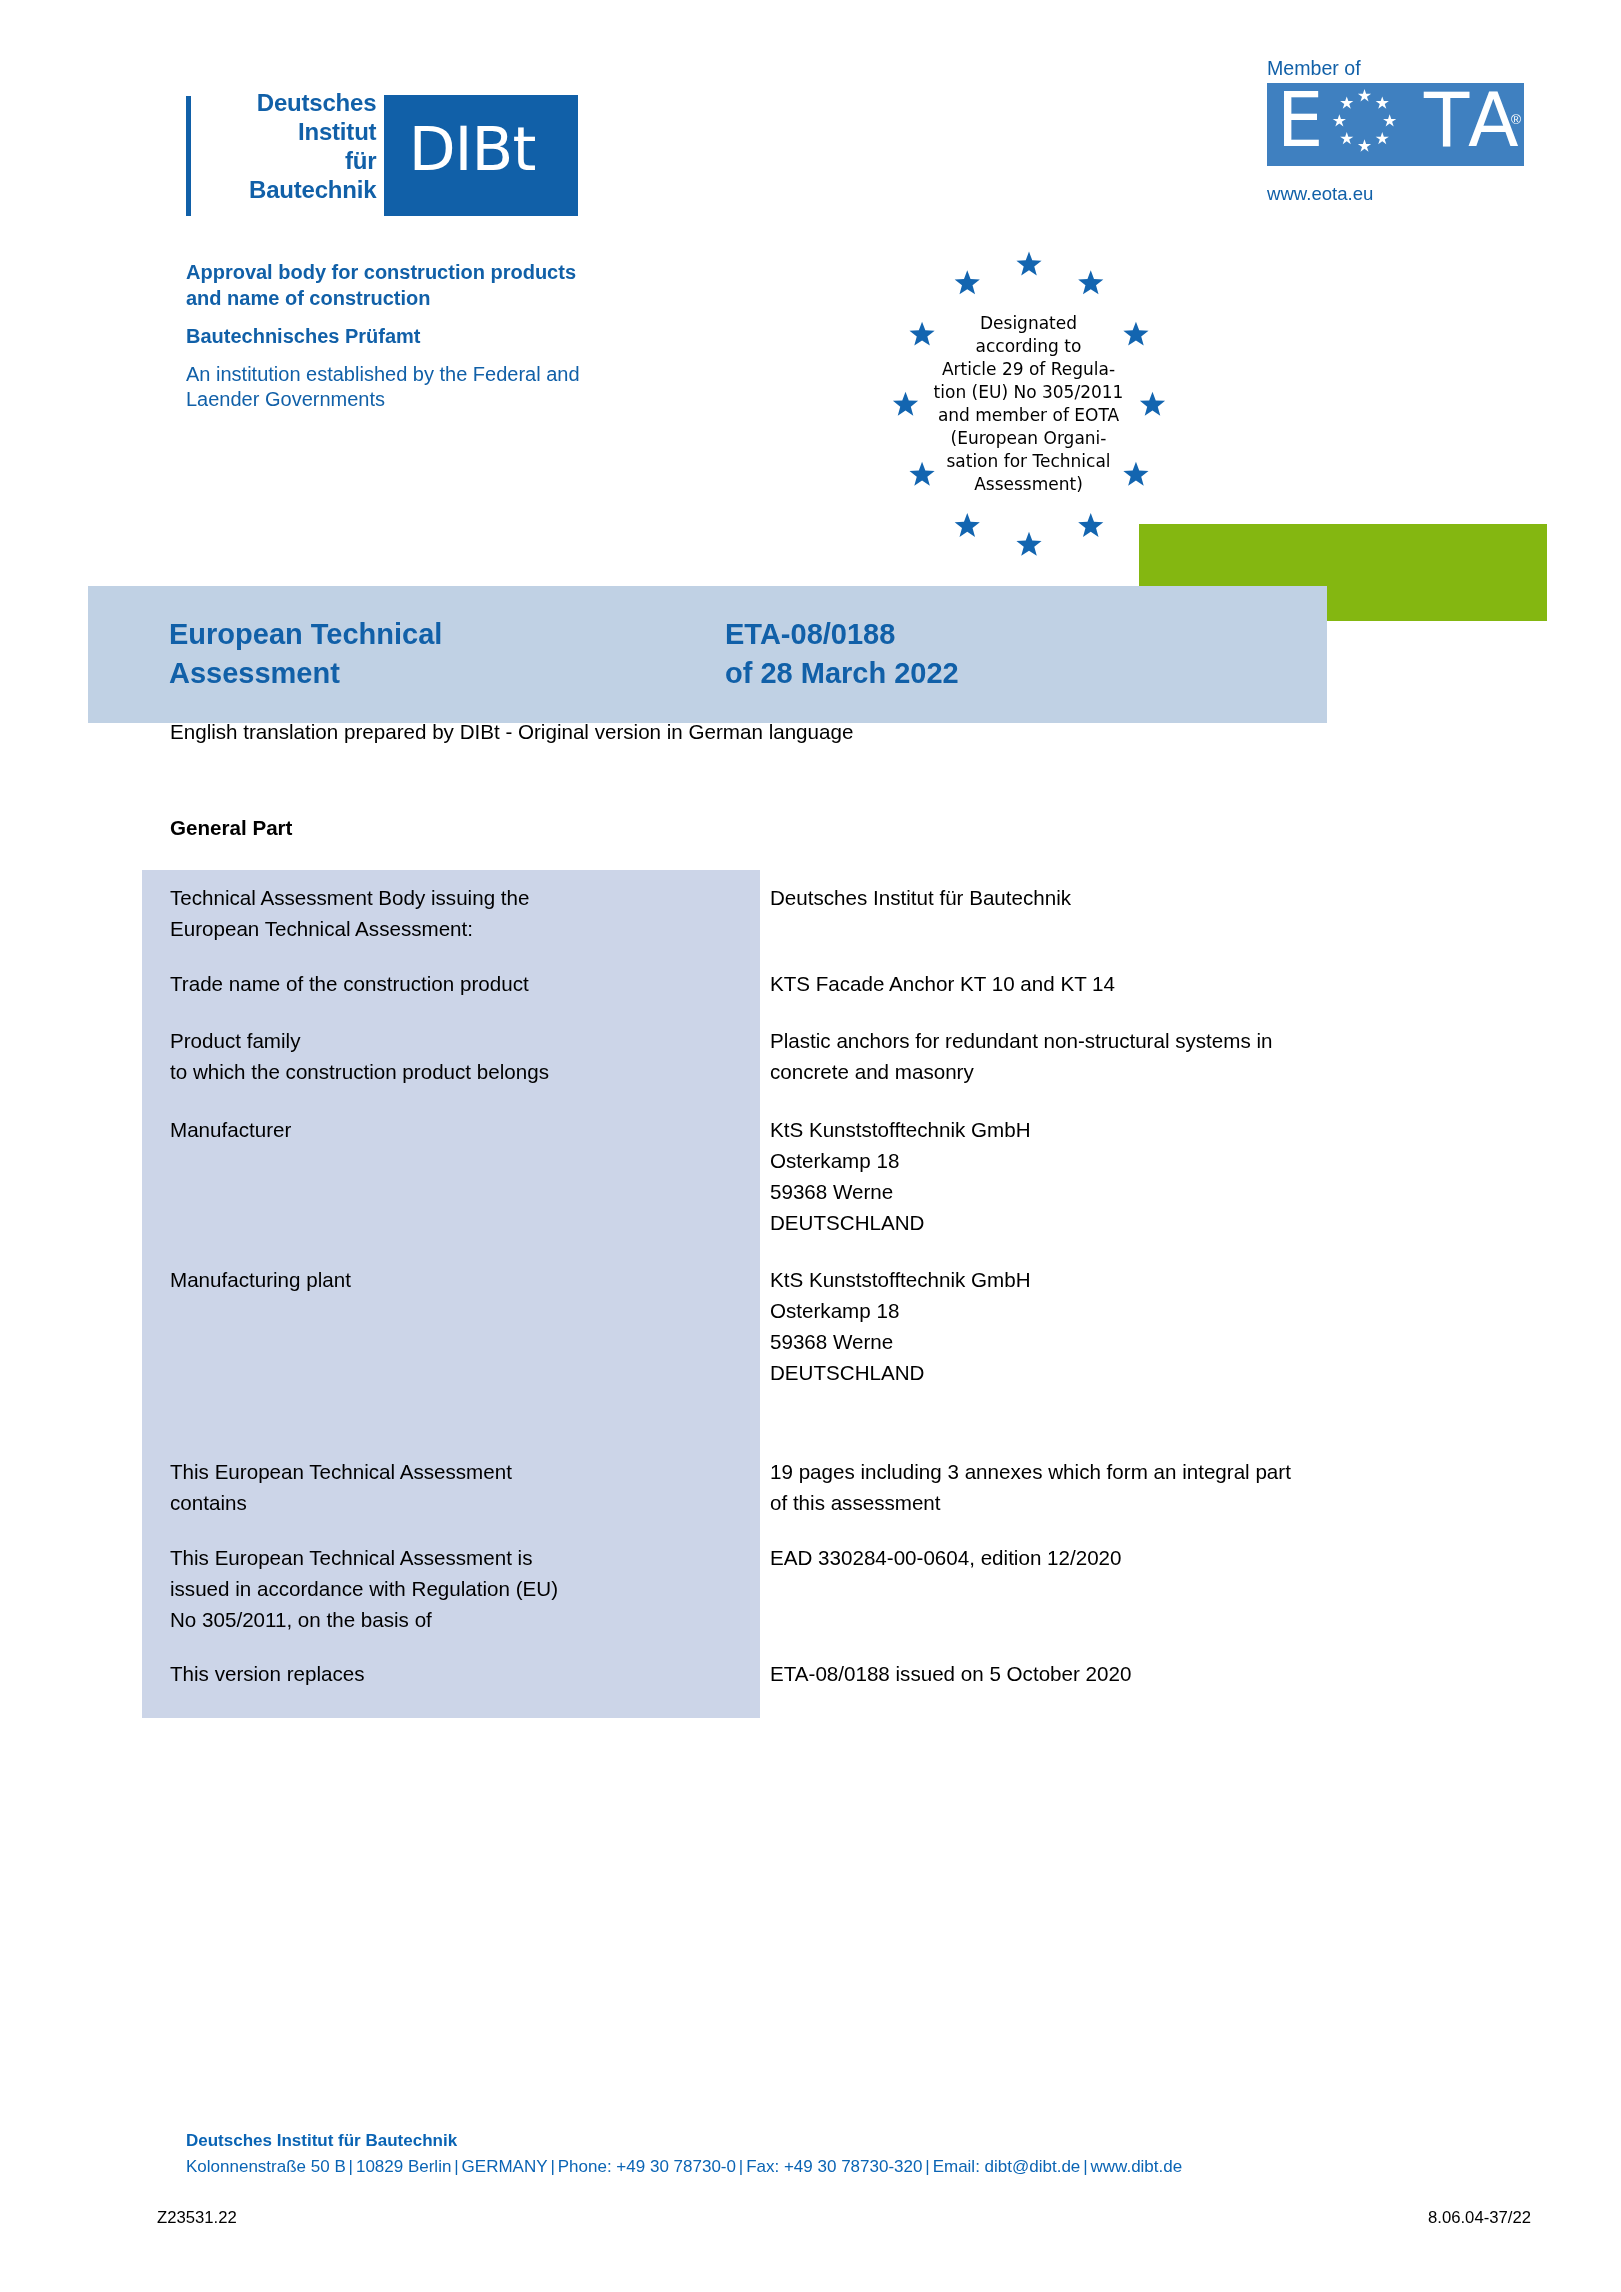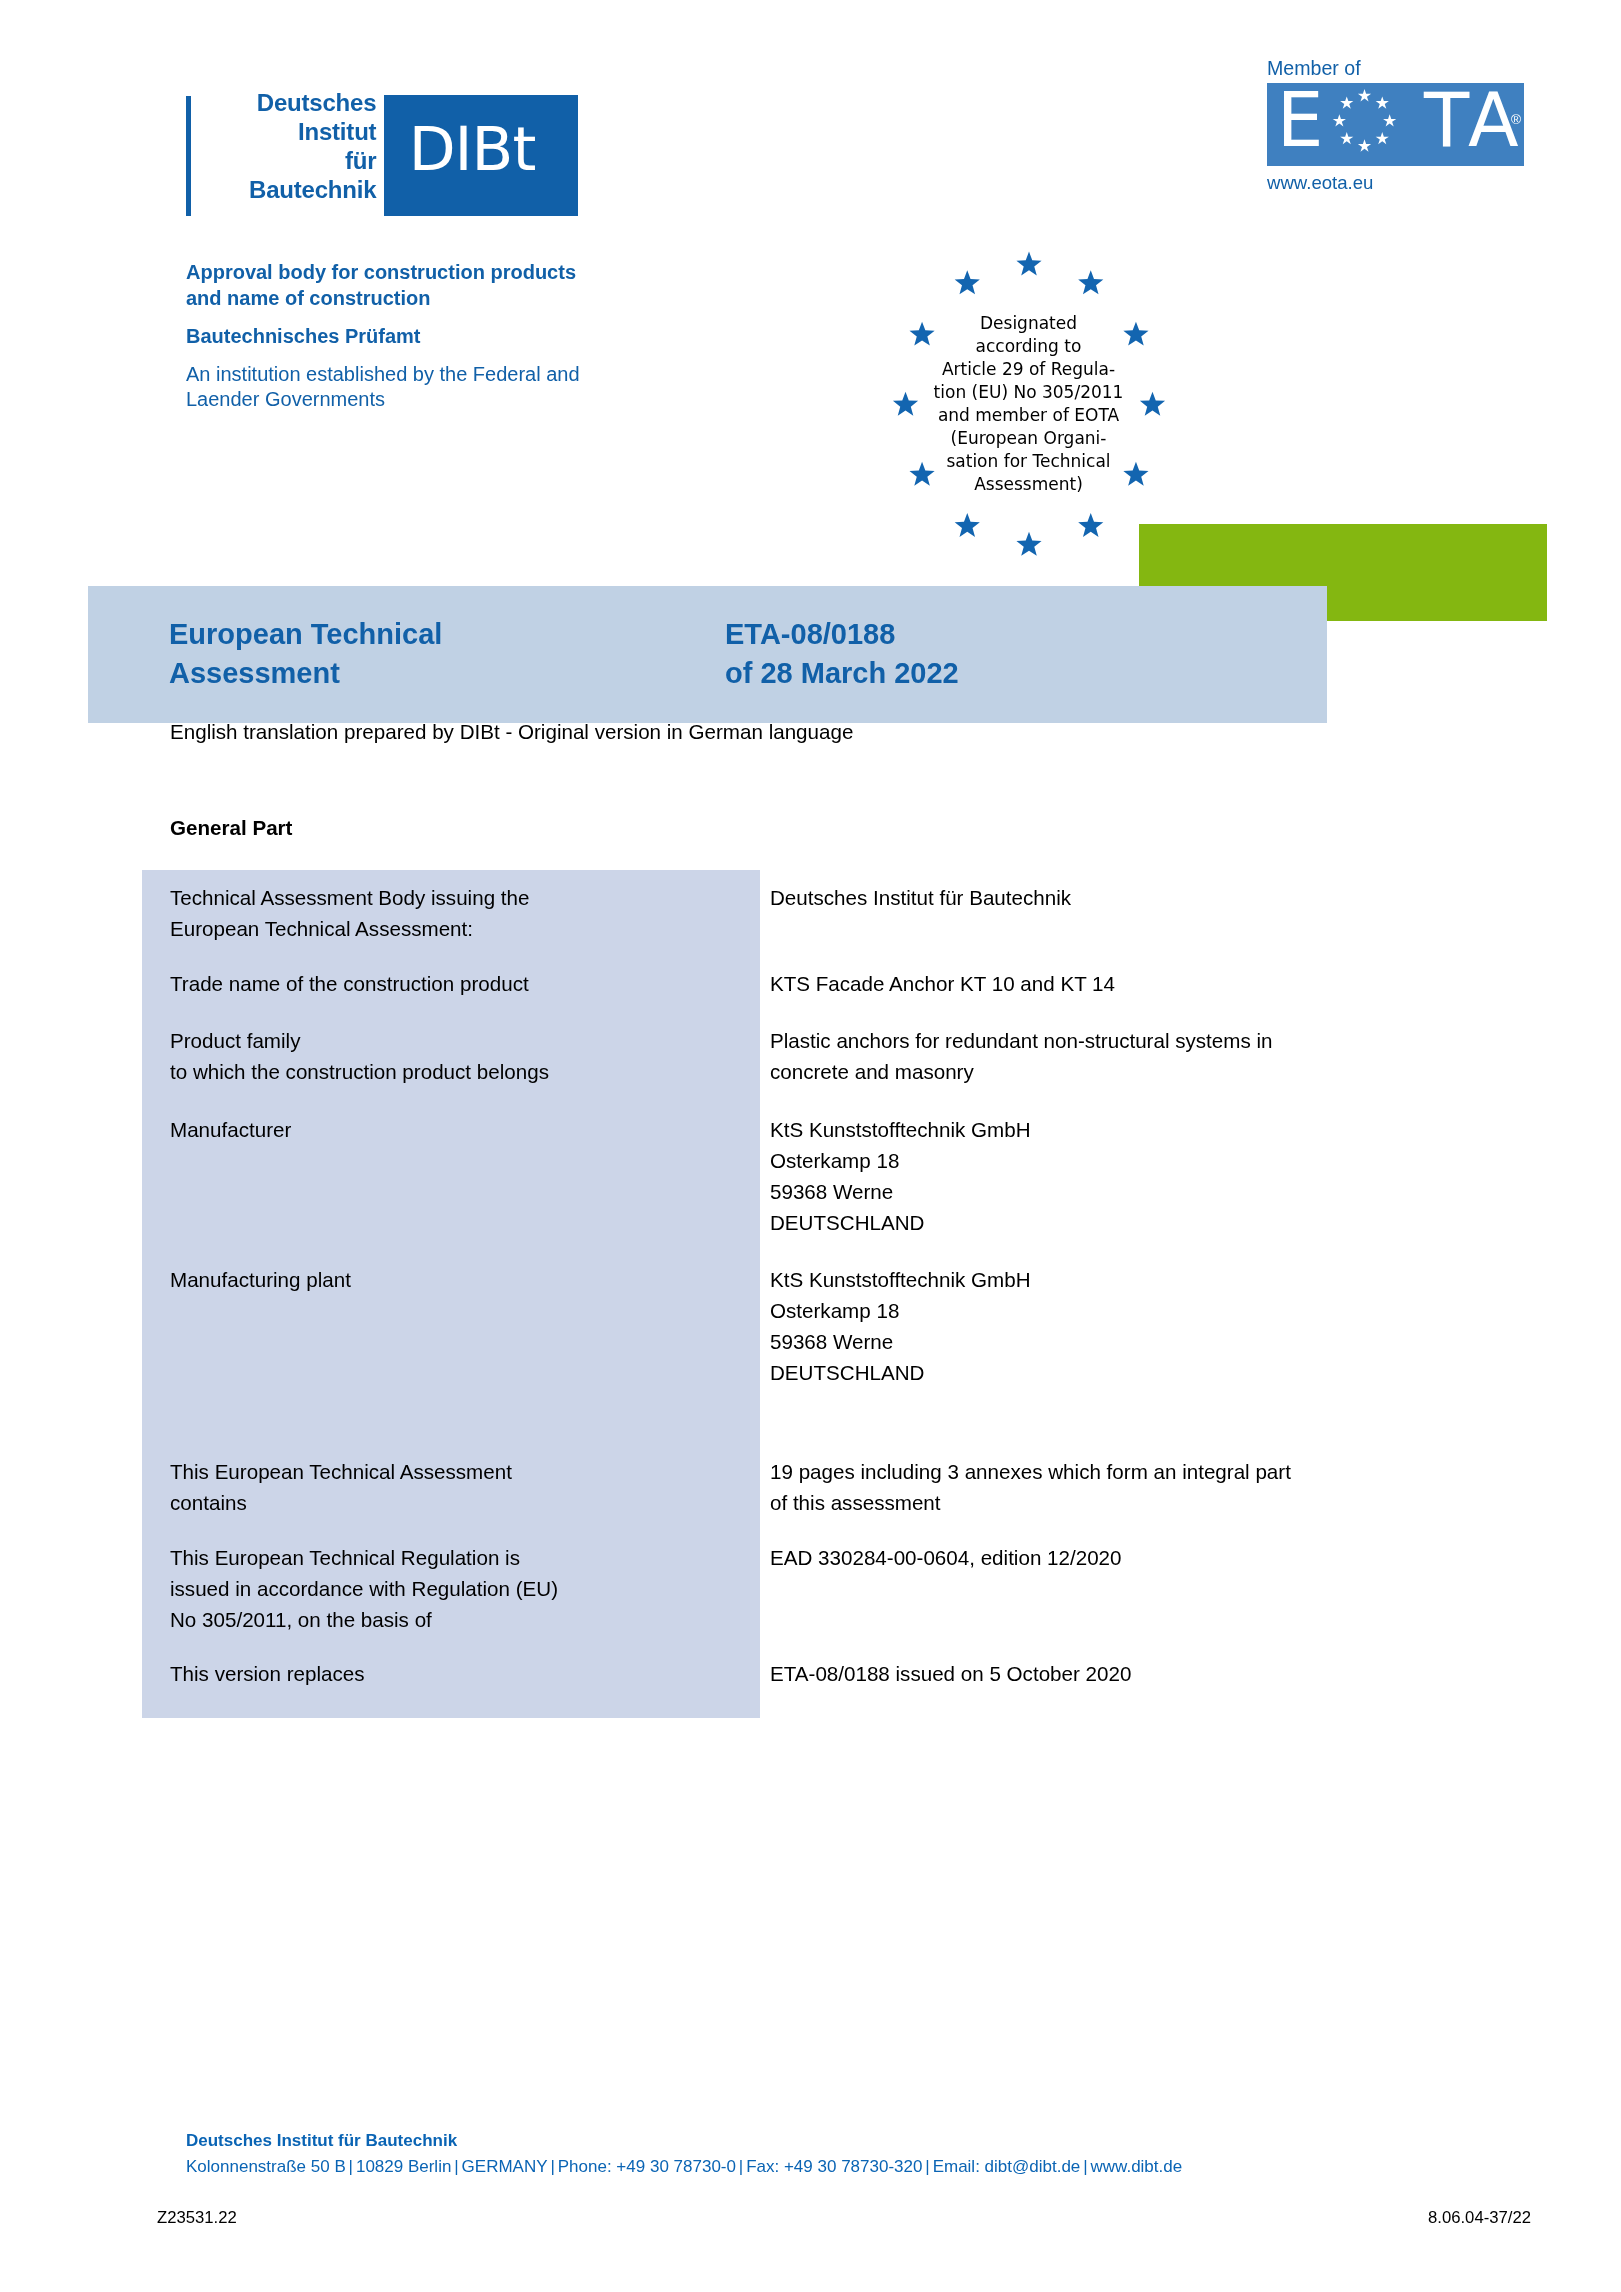--- a/index.html
+++ b/index.html
@@ -115,21 +115,21 @@
     right: 2.9px;
     top: 29px;
     color: #ffffff;
     font-size: 13.7px;
   }
   #eota-stars { position: absolute; left: 61px; top: 5.9px; width: 73px; height: 73px; }
   #eota-url {
     font-size: 18.6px;
     color: #1160a8;
     line-height: 23.5px;
-    margin-top: 5px;
+    margin-top: 16px;
   }
 
   
   #eu-circle {
     position: absolute;
     left: 882px;
     top: 245px;
     width: 294px;
     height: 314px;
   }
@@ -423,21 +423,21 @@
         <div>This European Technical Assessment</div>
         <div>contains</div>
       </div>
       <div class="gp-value">
         <div>19 pages including 3 annexes which form an integral part</div>
         <div>of this assessment</div>
       </div>
     </div>
     <div class="gp-row" style="top: 1542px;">
       <div class="gp-label">
-        <div>This European Technical Regulation is</div>
+        <div>This European Technical Assessment is</div>
         <div>issued in accordance with Regulation (EU)</div>
         <div>No 305/2011, on the basis of</div>
       </div>
       <div class="gp-value">
         <div>EAD 330284-00-0604, edition 12/2020</div>
       </div>
     </div>
     <div class="gp-row" style="top: 1658px;">
       <div class="gp-label">
         <div>This version replaces</div>

